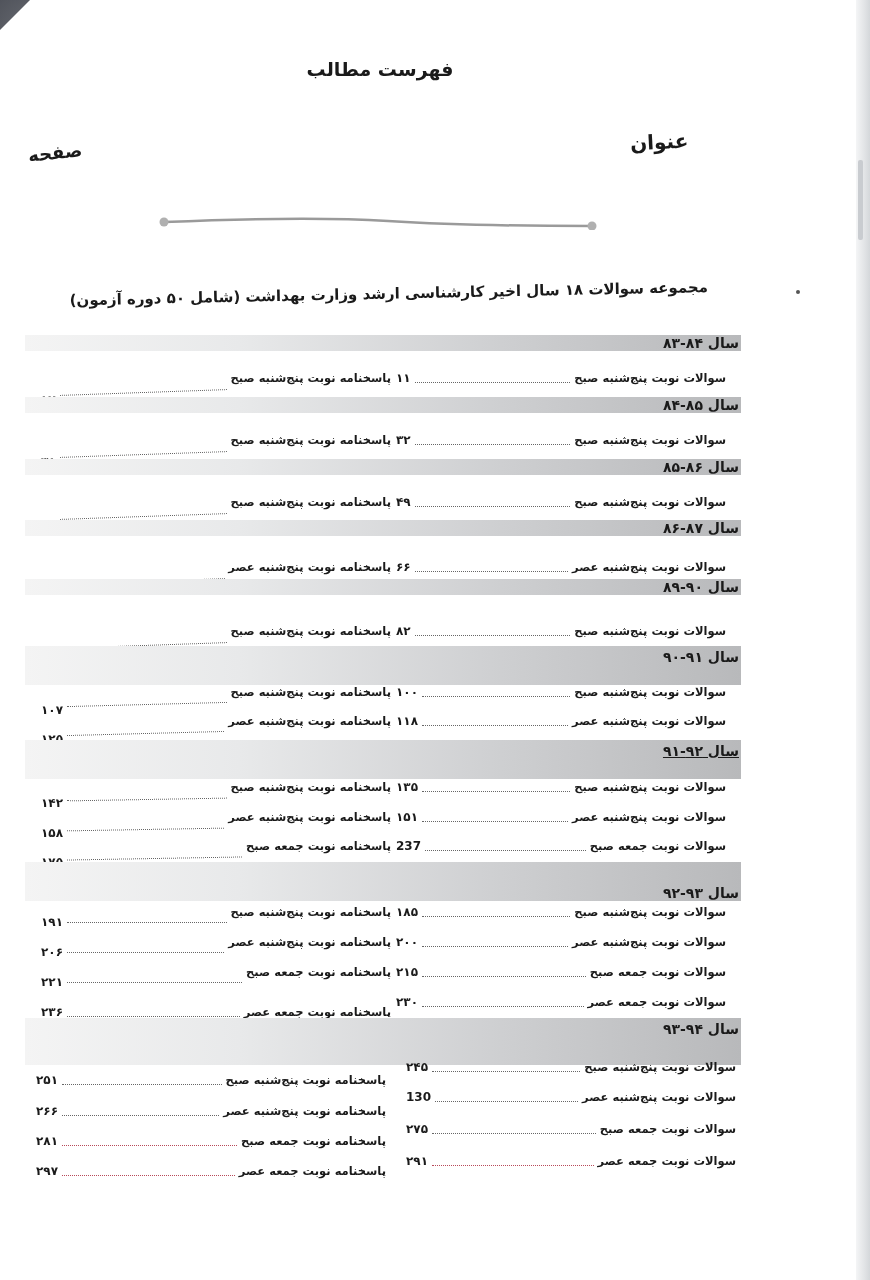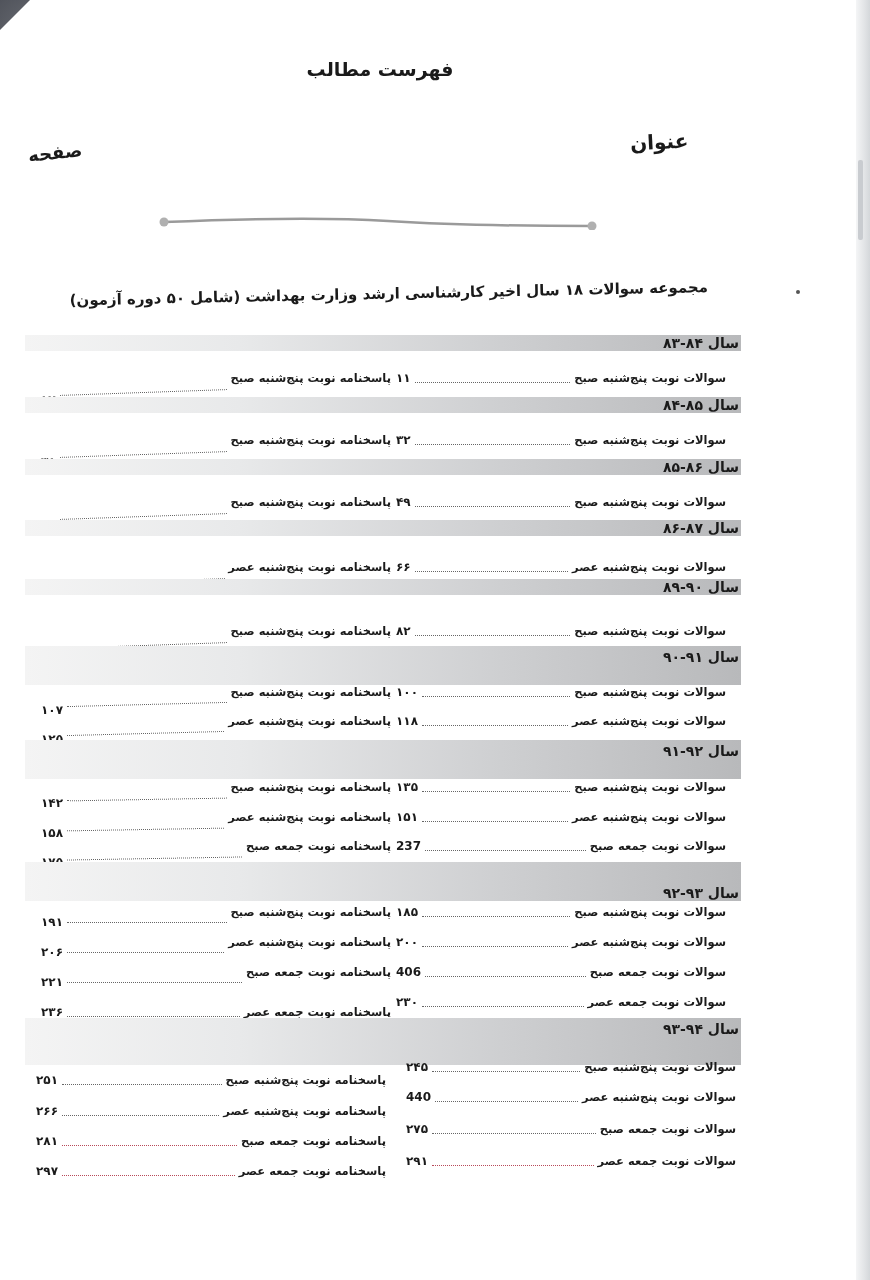--- a/index.html
+++ b/index.html
@@ -176,21 +176,21 @@
     <span class="label">سوالات نوبت پنج‌شنبه عصر</span>
       <span class="leader"></span>
       <span class="num">۱۱۸</span>
   </div>
   <div class="toc-row a-row" style="top:711px;">
     <span class="label">پاسخنامه نوبت پنج‌شنبه عصر</span>
       <span class="leader" style="transform:translateY(12px) rotate(-1.5deg);"></span>
       <span class="num" style="transform:translateY(18px);">۱۲۵</span>
   </div>
 
-  <div class="year-band" style="top:740px; left:25px; height:36px; align-items:flex-start; padding-top:3px;">
+  <div class="year-band" style="top:740px; left:25px; height:36px; align-items:flex-start; padding-top:3px;text-decoration:underline;">
     <span class="year-label">سال ۹۲-۹۱</span>
   </div>
   <div class="toc-row q-row" style="top:777px;">
     <span class="label">سوالات نوبت پنج‌شنبه صبح</span>
       <span class="leader"></span>
       <span class="num">۱۳۵</span>
   </div>
   <div class="toc-row a-row" style="top:777px;">
     <span class="label">پاسخنامه نوبت پنج‌شنبه صبح</span>
       <span class="leader" style="transform:translateY(12px) rotate(-1deg);"></span>
@@ -236,21 +236,21 @@
       <span class="num">۲۰۰</span>
   </div>
   <div class="toc-row a-row" style="top:932px;">
     <span class="label">پاسخنامه نوبت پنج‌شنبه عصر</span>
       <span class="leader" style="transform:translateY(10px);"></span>
       <span class="num" style="transform:translateY(10px);">۲۰۶</span>
   </div>
   <div class="toc-row q-row" style="top:962px;">
     <span class="label">سوالات نوبت جمعه صبح</span>
       <span class="leader"></span>
-      <span class="num">406</span>
+      <span class="num">۲۱۵</span>
   </div>
   <div class="toc-row a-row" style="top:962px;">
     <span class="label">پاسخنامه نوبت جمعه صبح</span>
       <span class="leader" style="transform:translateY(10px);"></span>
       <span class="num" style="transform:translateY(10px);">۲۲۱</span>
   </div>
   <div class="toc-row q-row" style="top:992px;">
     <span class="label">سوالات نوبت جمعه عصر</span>
       <span class="leader"></span>
       <span class="num">۲۳۰</span>
@@ -270,21 +270,21 @@
       <span class="num">۲۴۵</span>
   </div>
   <div class="toc-row a-row" style="top:1070px; right:470px;">
     <span class="label">پاسخنامه نوبت پنج‌شنبه صبح</span>
       <span class="leader"></span>
       <span class="num">۲۵۱</span>
   </div>
   <div class="toc-row q-row" style="top:1087px; right:120px;">
     <span class="label">سوالات نوبت پنج‌شنبه عصر</span>
       <span class="leader"></span>
-      <span class="num">440</span>
+      <span class="num">130</span>
   </div>
   <div class="toc-row a-row" style="top:1101px; right:470px;">
     <span class="label">پاسخنامه نوبت پنج‌شنبه عصر</span>
       <span class="leader"></span>
       <span class="num">۲۶۶</span>
   </div>
   <div class="toc-row q-row" style="top:1119px; right:120px;">
     <span class="label">سوالات نوبت جمعه صبح</span>
       <span class="leader"></span>
       <span class="num">۲۷۵</span>

